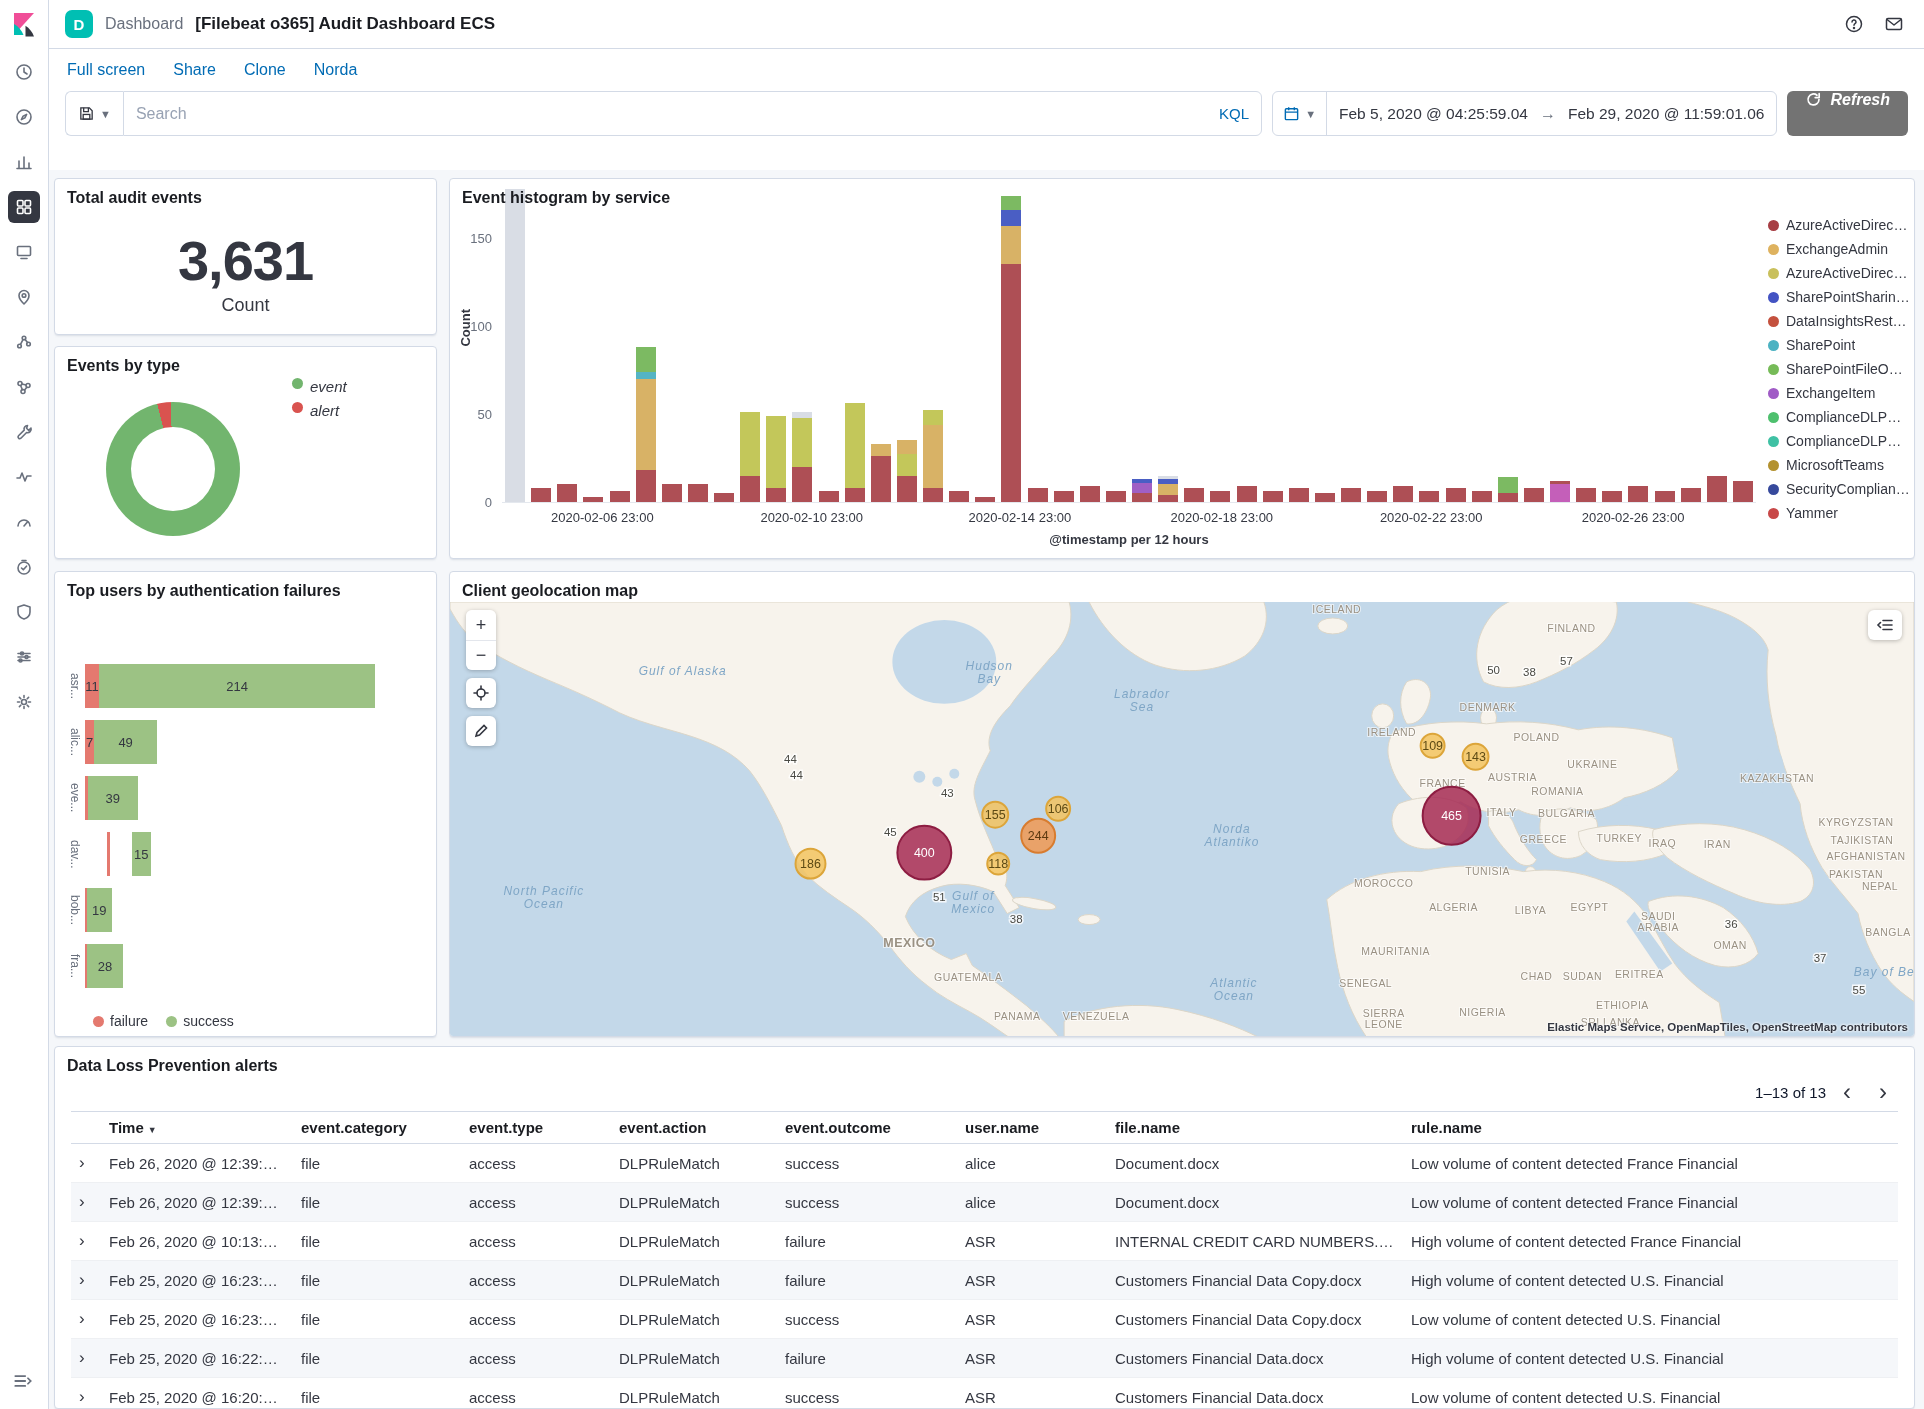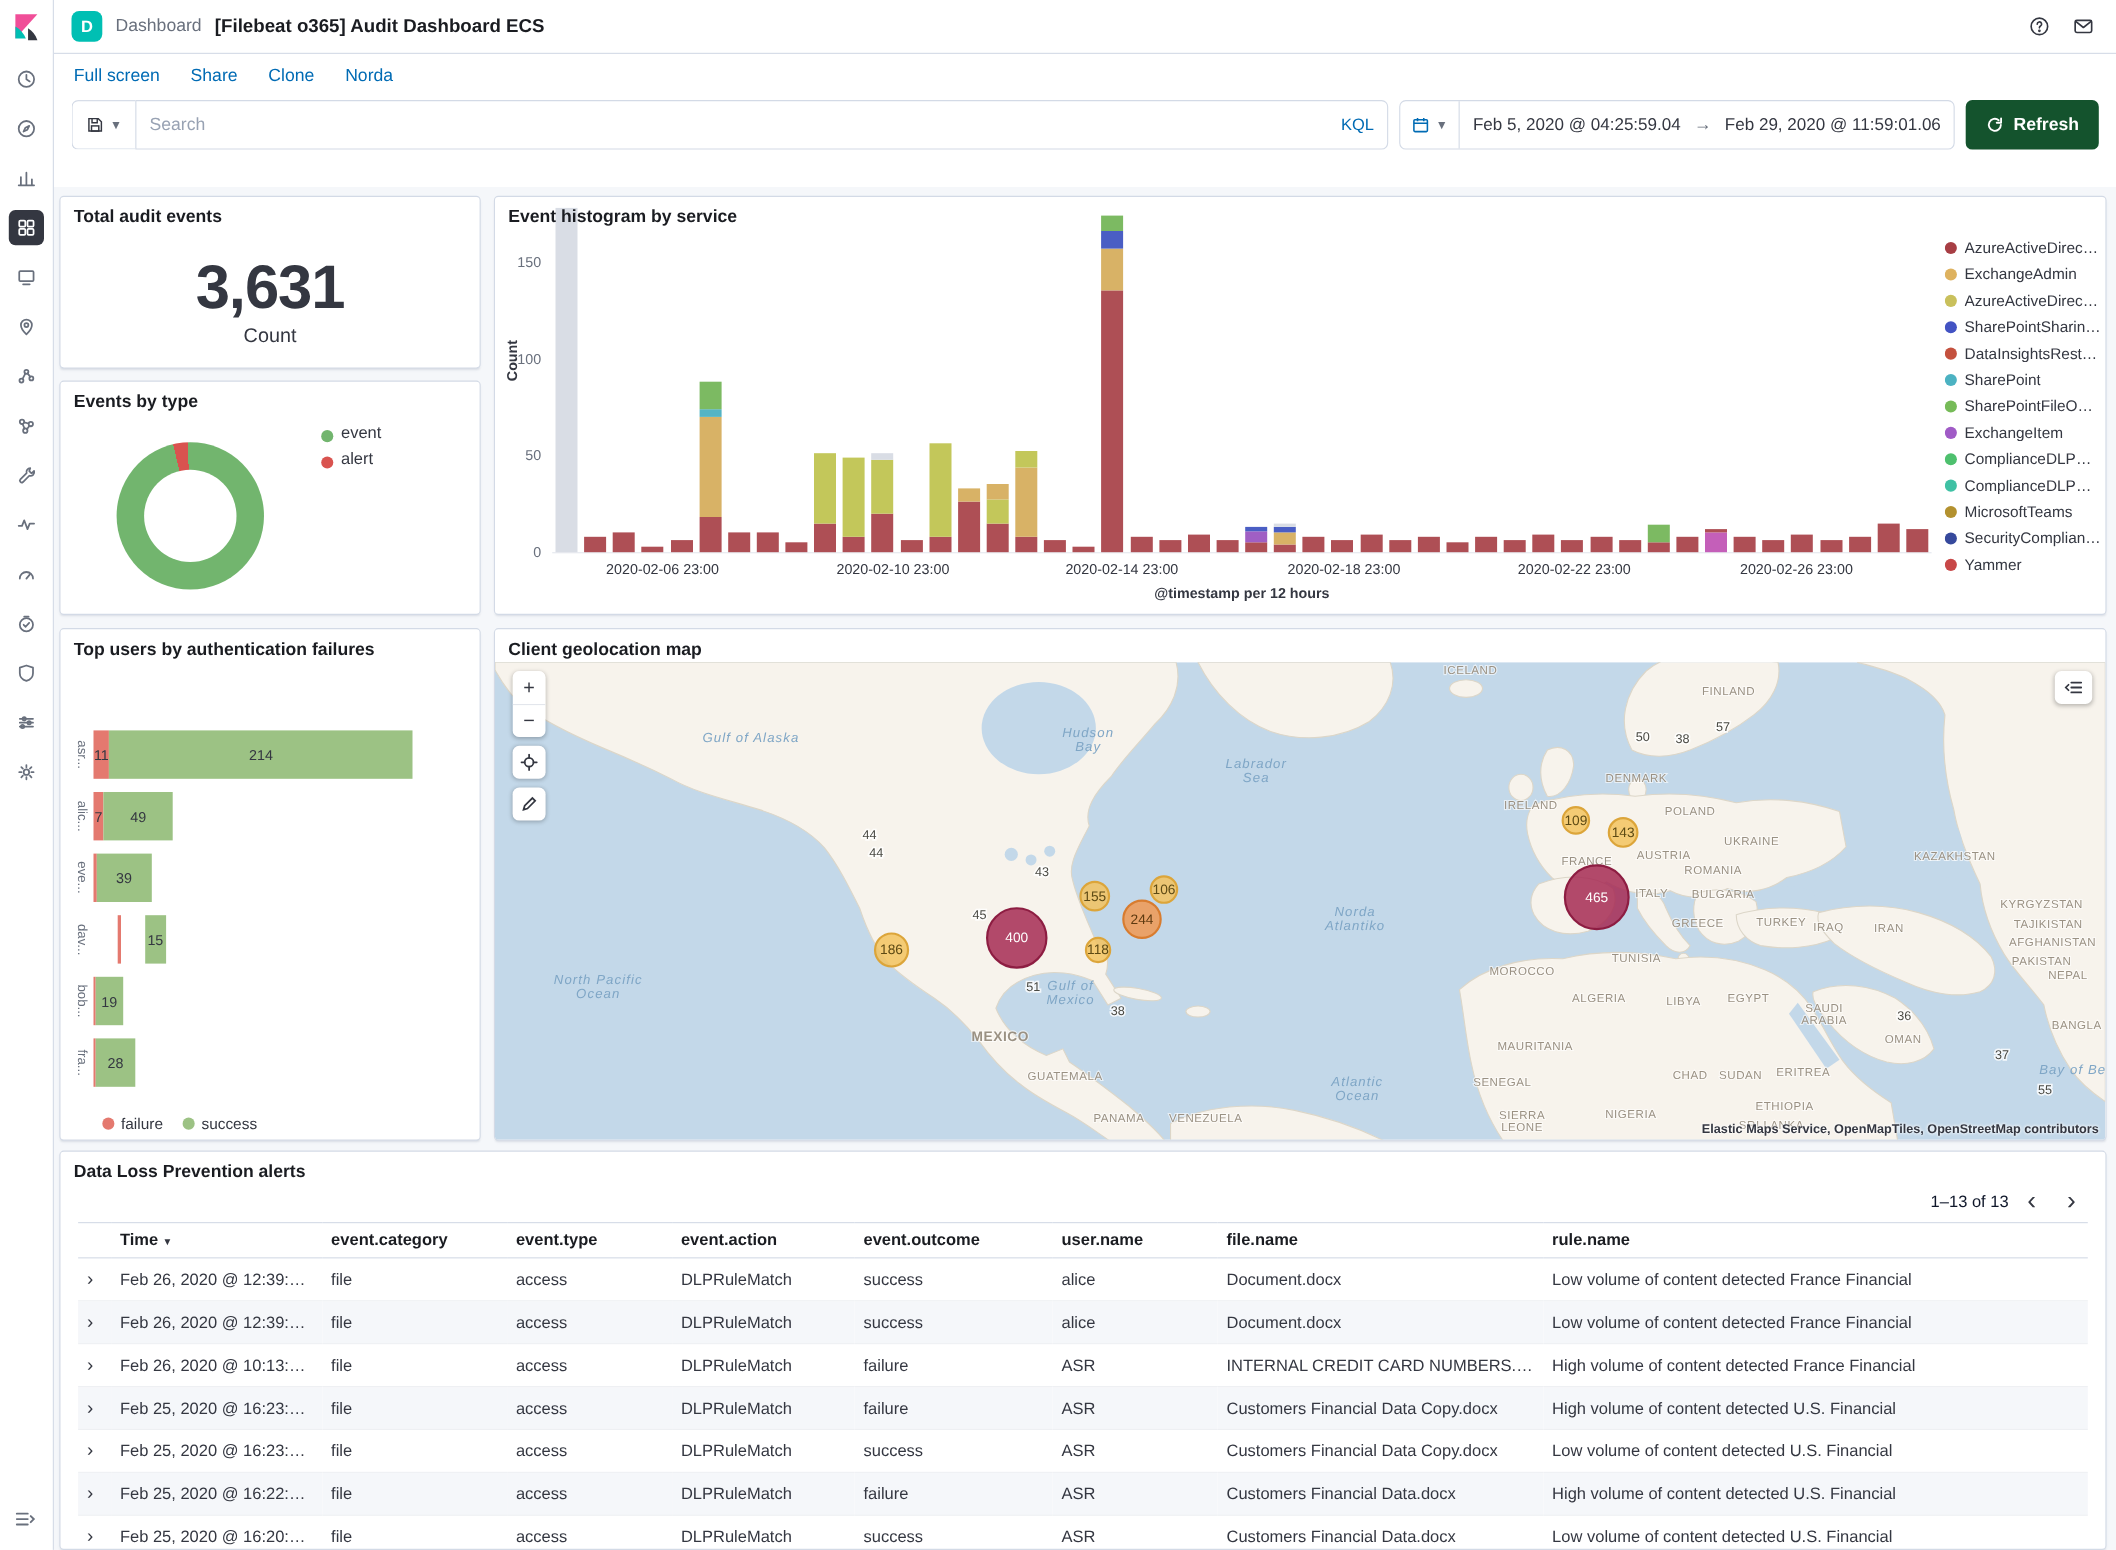--- a/index.html
+++ b/index.html
@@ -49,22 +49,22 @@
   .searchbox input { flex:1; border:none; outline:none; font-size:16px; color:#343741; background:transparent; }
   .searchbox input::placeholder { color:#98a2b3; }
   .kql { color:#006bb4; font-size:15px; margin-left:10px; }
   .datepicker { display:flex; align-items:center; margin-left:10px; border:1px solid #d3dae6;
     border-radius:6px; background:#fff; }
   .datepicker .cal { display:flex; align-items:center; gap:5px; padding:0 10px; height:100%;
     border-right:1px solid #d3dae6; }
   .datepicker .cal svg { stroke:#006bb4; fill:none; stroke-width:1.5; }
   .datepicker .date { font-size:15.5px; padding:0 12px; white-space:nowrap; }
   .datepicker .arr { color:#69707d; font-size:16px; }
-  #refresh { margin-left:10px; background:#14532d; color:#fff; border-radius:6px; padding:0 18px;
-    font-size:16px; font-weight:bold; display:flex; align-items:center; gap:8px; }
+  #refresh { margin-left:10px; background:#737373; color:#fff; border-radius:6px; padding:0 18px;
+    font-size:16px; font-weight:bold; display:flex; align-items:flex-start; gap:8px;font-style:italic; }
   #filter-row { display:flex; align-items:center; gap:10px; padding-top:14px; }
   #filter-row .funnel { width:24px; height:24px; border:1px solid #d3dae6; border-radius:50%;
     display:flex; align-items:center; justify-content:center; }
   #filter-row .funnel svg { stroke:#69707d; fill:none; stroke-width:1.4; }
   #filter-row a { color:#006bb4; font-size:15px; }
 
   
   .panel { position:absolute; background:#fff; border:1px solid #d3dae6; border-radius:4px;
     box-shadow:0 2px 2px -1px rgba(152,162,179,.3); z-index:3; overflow:hidden; }
   .panel-title { font-size:16px; font-weight:bold; color:#1a1c21; padding:10px 12px 6px; position:relative; z-index:2; }
@@ -79,21 +79,21 @@
   #metric-wrap { position:absolute; inset:30px 0 0 0; display:flex; flex-direction:column;
     align-items:center; justify-content:center; }
   #metric-value { font-size:56px; font-weight:bold; color:#343741; letter-spacing:-1px; }
   #metric-label { font-size:18px; color:#343741; margin-top:2px; }
 
   
   #donut { position:absolute; left:51px; top:55px; width:134px; height:134px; border-radius:50%; }
   #donut::after { content:""; position:absolute; left:25px; top:25px; width:84px; height:84px;
     border-radius:50%; background:#fff; }
   .mini-legend { position:absolute; font-size:15px; }
-  .mini-legend .li { display:flex; align-items:flex-end; gap:7px; height:24px; }
+  .mini-legend .li { display:flex; align-items:flex-start; gap:7px; height:24px;font-style:italic; }
   .dot { width:11px; height:11px; border-radius:50%; flex:none; }
 
   
   #hist-area { position:absolute; inset:0; }
   .ytick { position:absolute; width:38px; text-align:right; font-size:13px; color:#69707d;
     transform:translateY(-50%); left:4px; }
   .xtick { position:absolute; font-size:13px; color:#343741; transform:translateX(-50%); top:331px; }
   #hist-xlabel { position:absolute; top:353px; font-size:13px; font-weight:bold; color:#343741;
     transform:translateX(-50%); }
   #hist-ylabel { position:absolute; left:8px; top:130px; font-size:13px; font-weight:bold; color:#343741;

